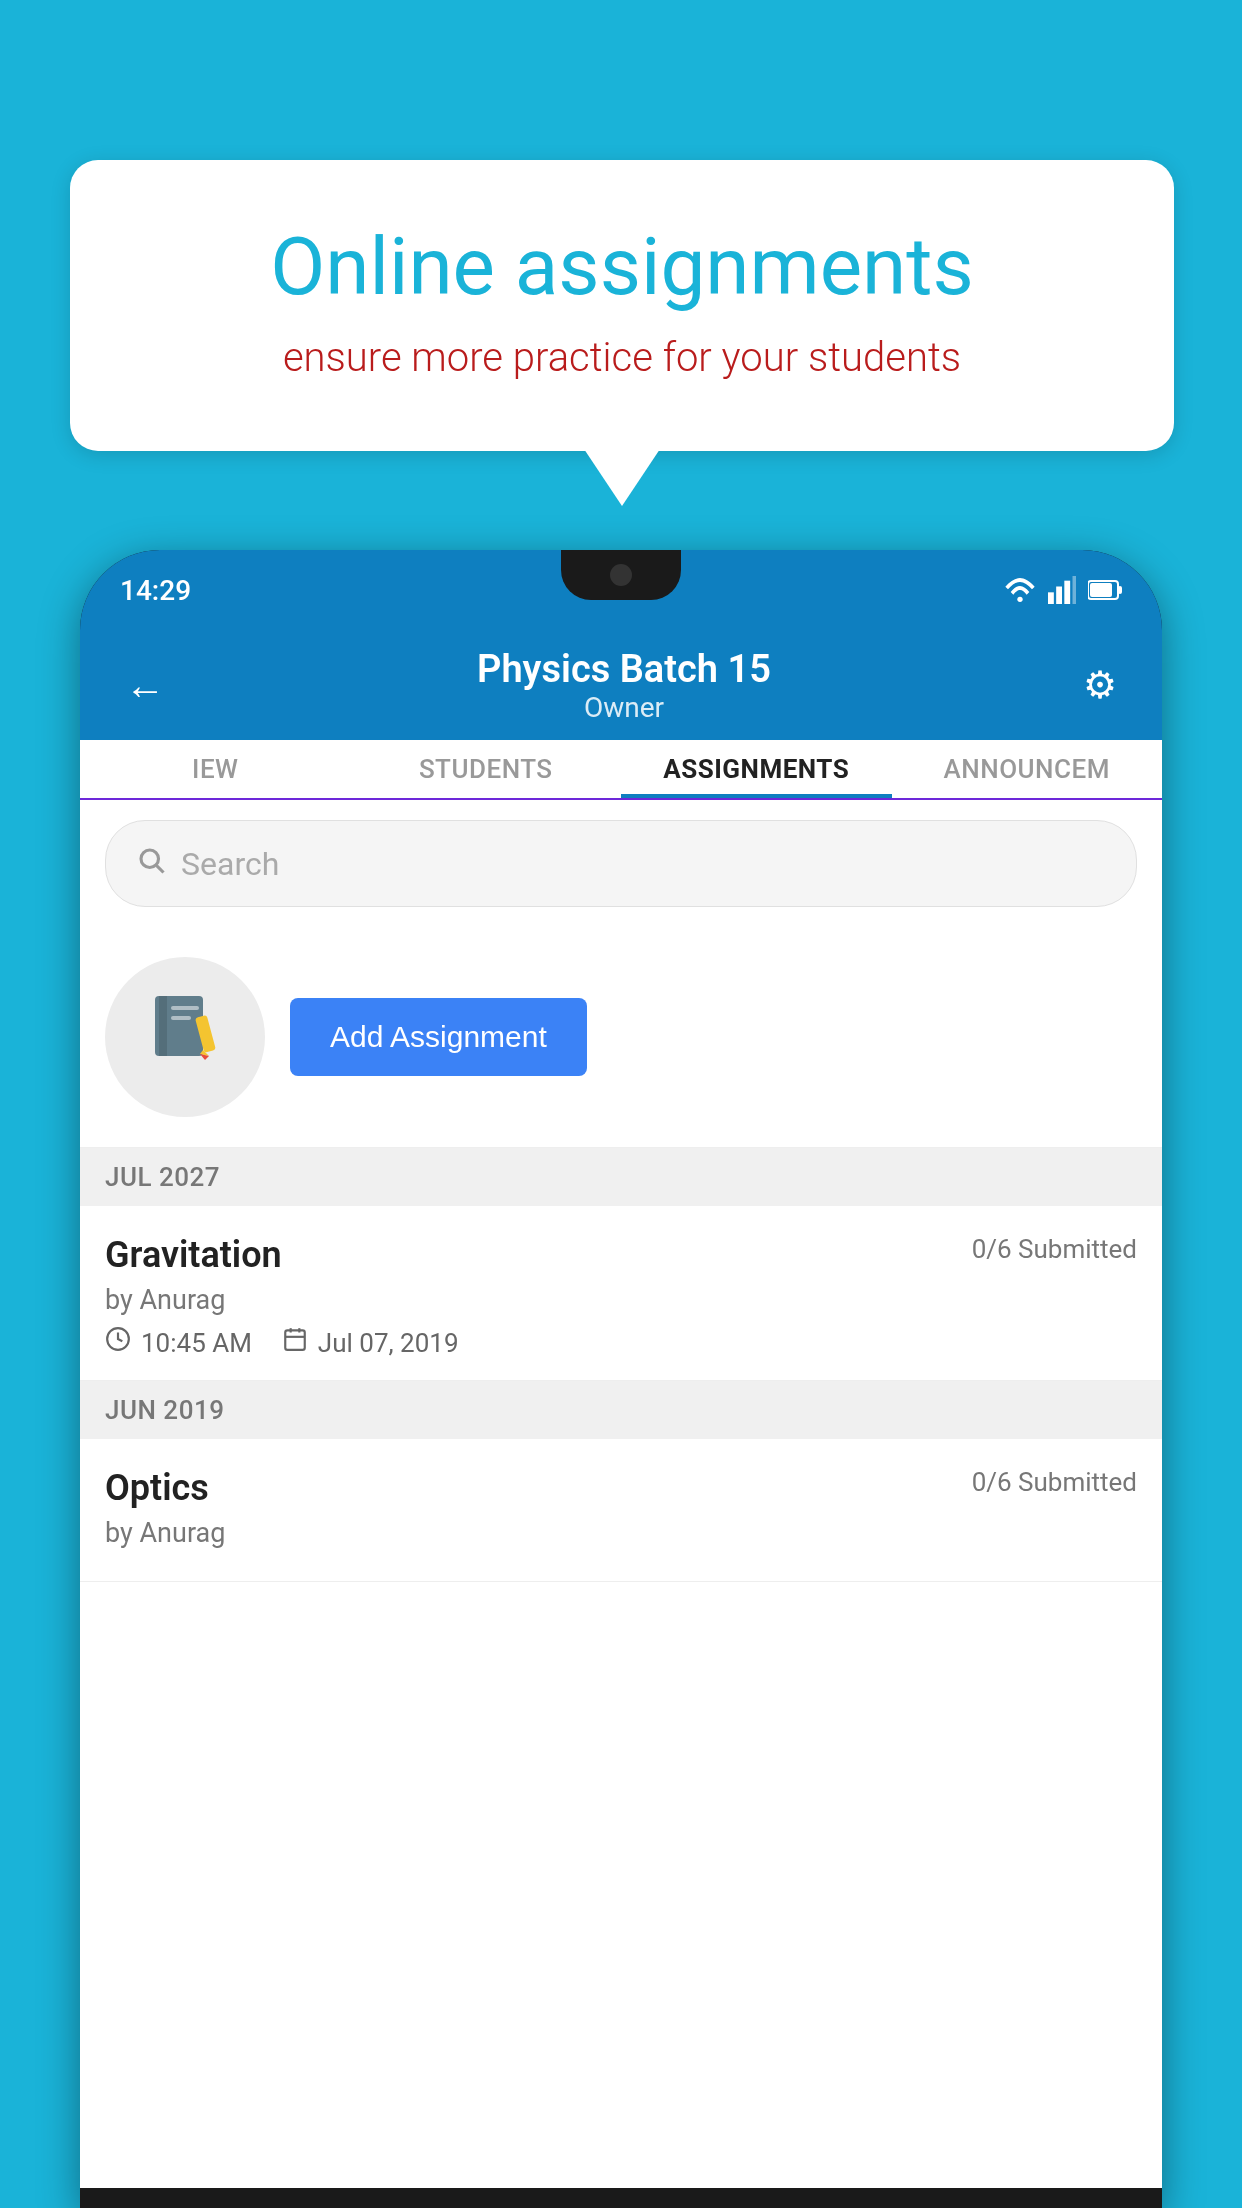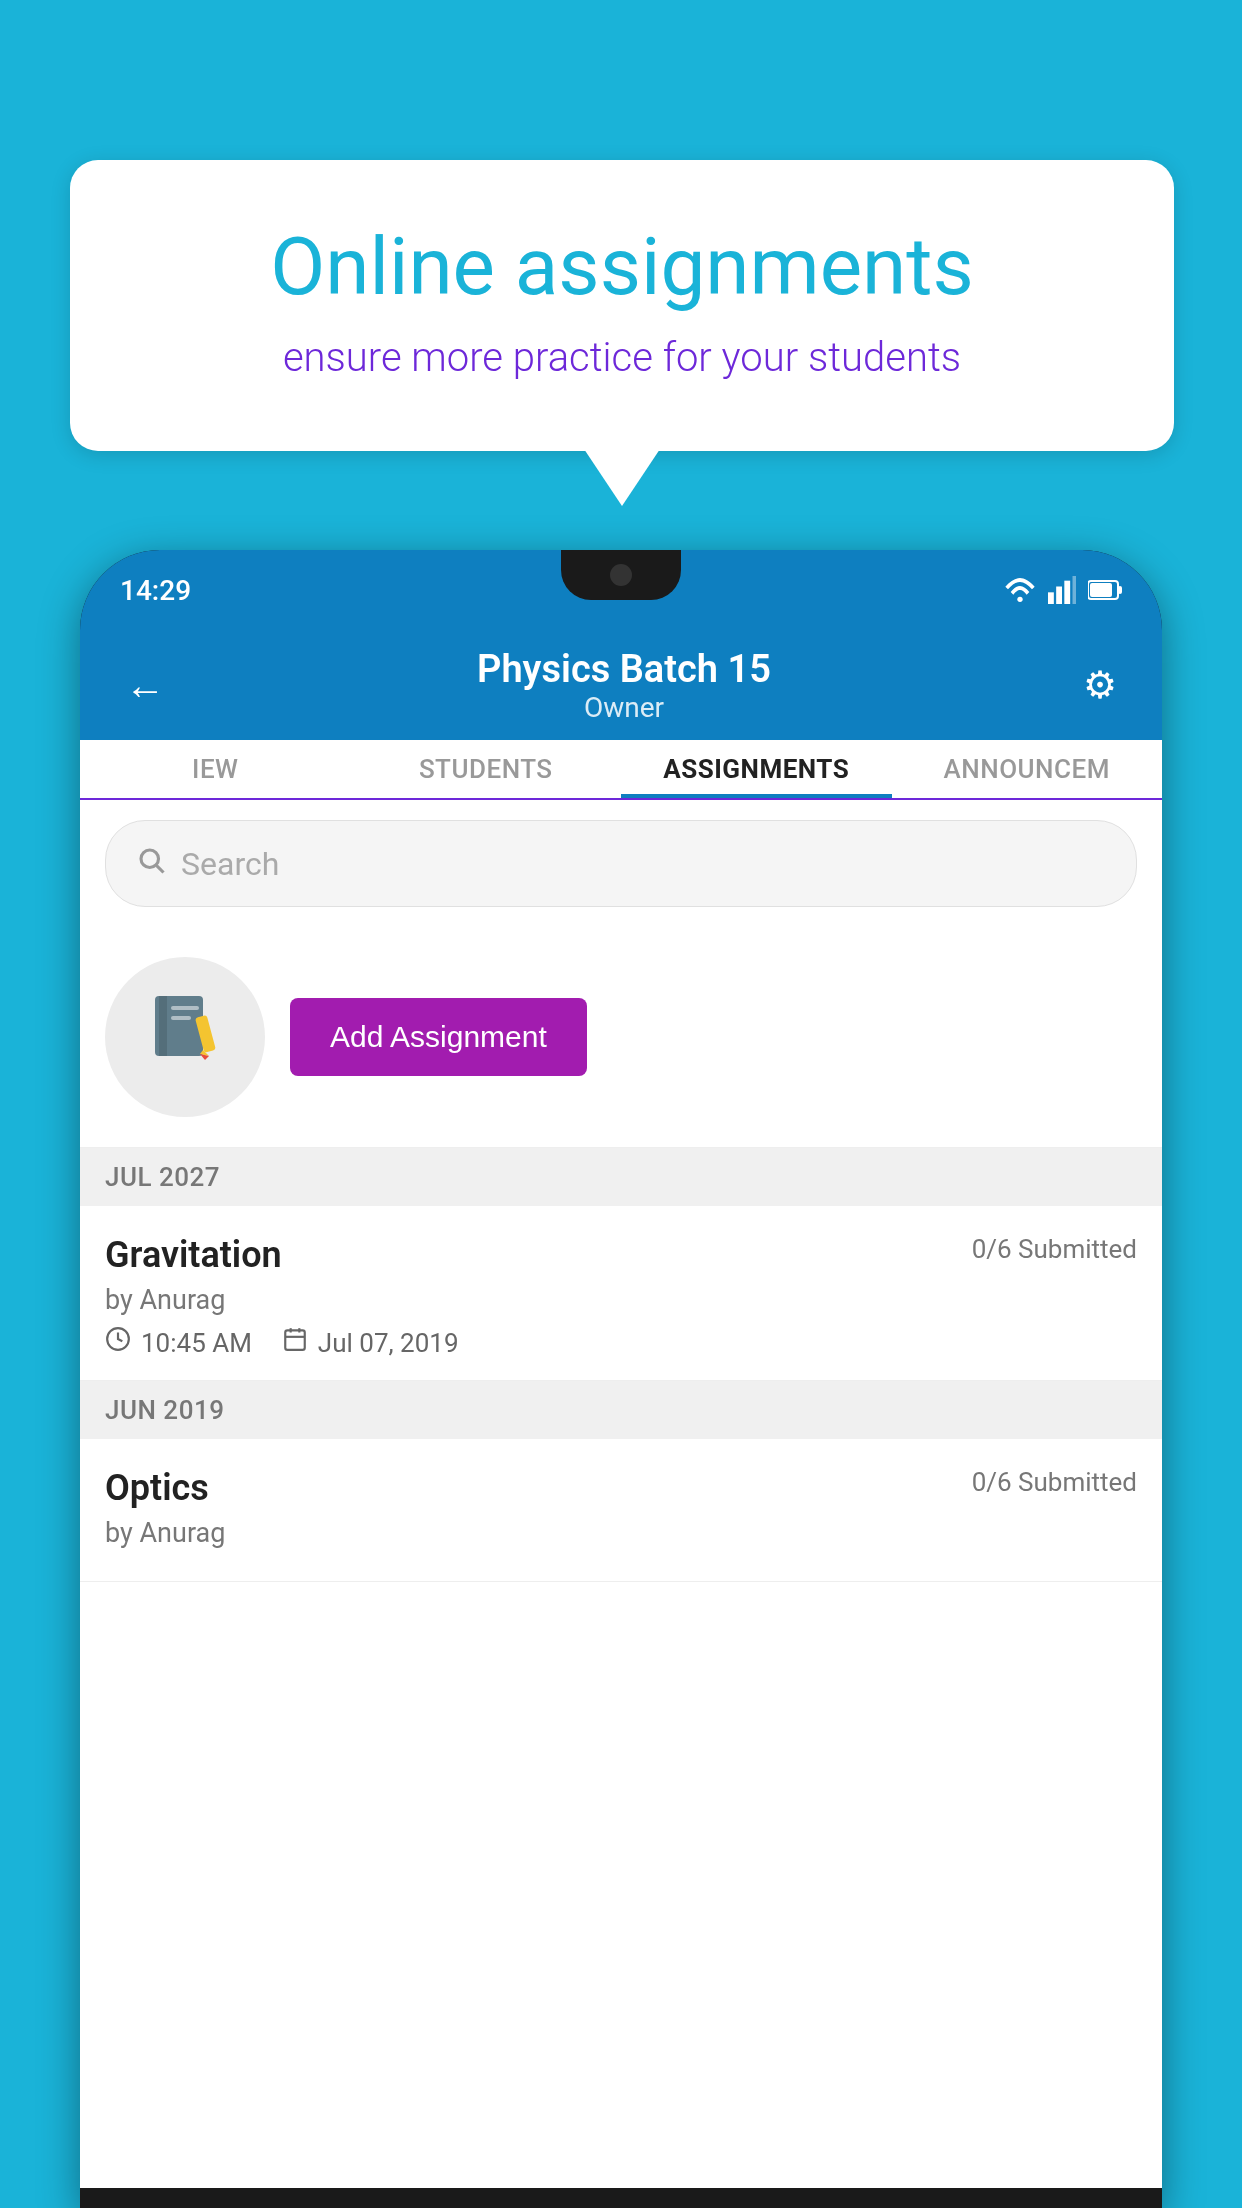--- a/index.html
+++ b/index.html
@@ -46,21 +46,21 @@
     .speech-bubble-title {
       font-size: 80px;
       color: #1ab3d8;
       font-weight: 400;
       text-align: center;
       margin-bottom: 20px;
     }
 
     .speech-bubble-subtitle {
       font-size: 40px;
-      color: #6d28d9;
+      color: #b91c1c;
       text-align: center;
       font-weight: 300;
     }
 
     
     .phone-frame {
       position: absolute;
       top: 550px;
       left: 80px;
       right: 80px;
@@ -263,21 +263,21 @@
     }
 
     .add-assignment-text {
       font-size: 28px;
       color: #555;
       line-height: 1.5;
       margin-bottom: 20px;
     }
 
     .add-assignment-btn {
-      background: #a21caf;
+      background: #3b82f6;
       color: white;
       border: none;
       border-radius: 8px;
       padding: 22px 40px;
       font-size: 30px;
       font-weight: 500;
       cursor: pointer;
     }
 
     

